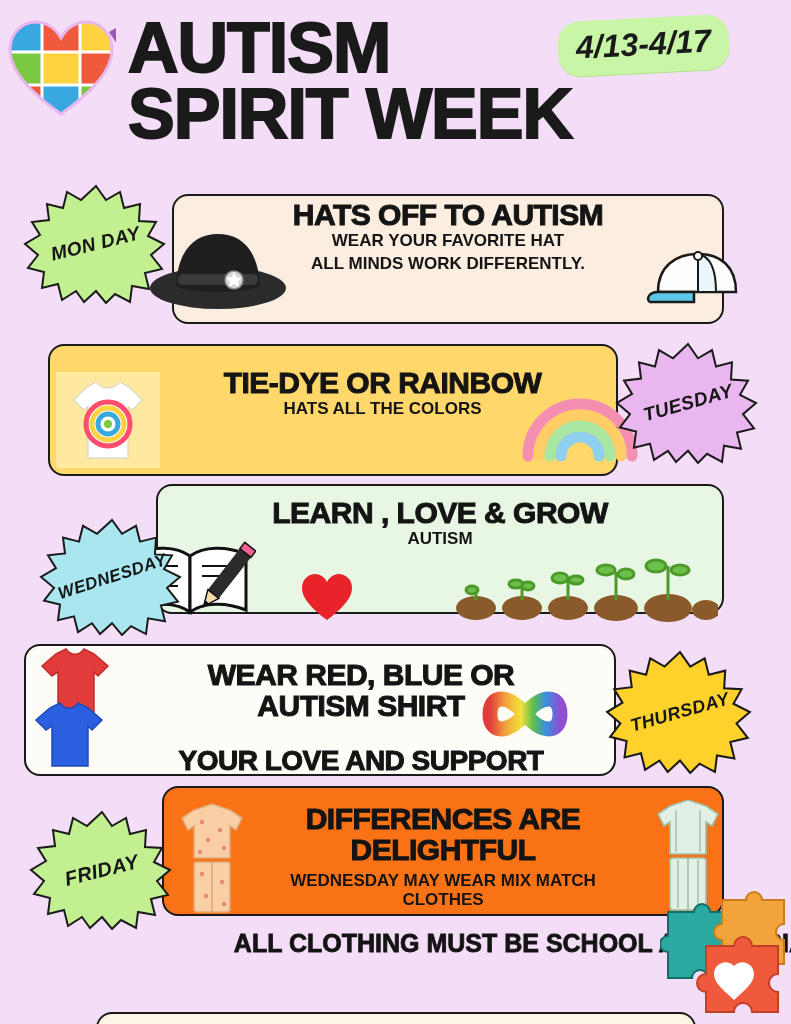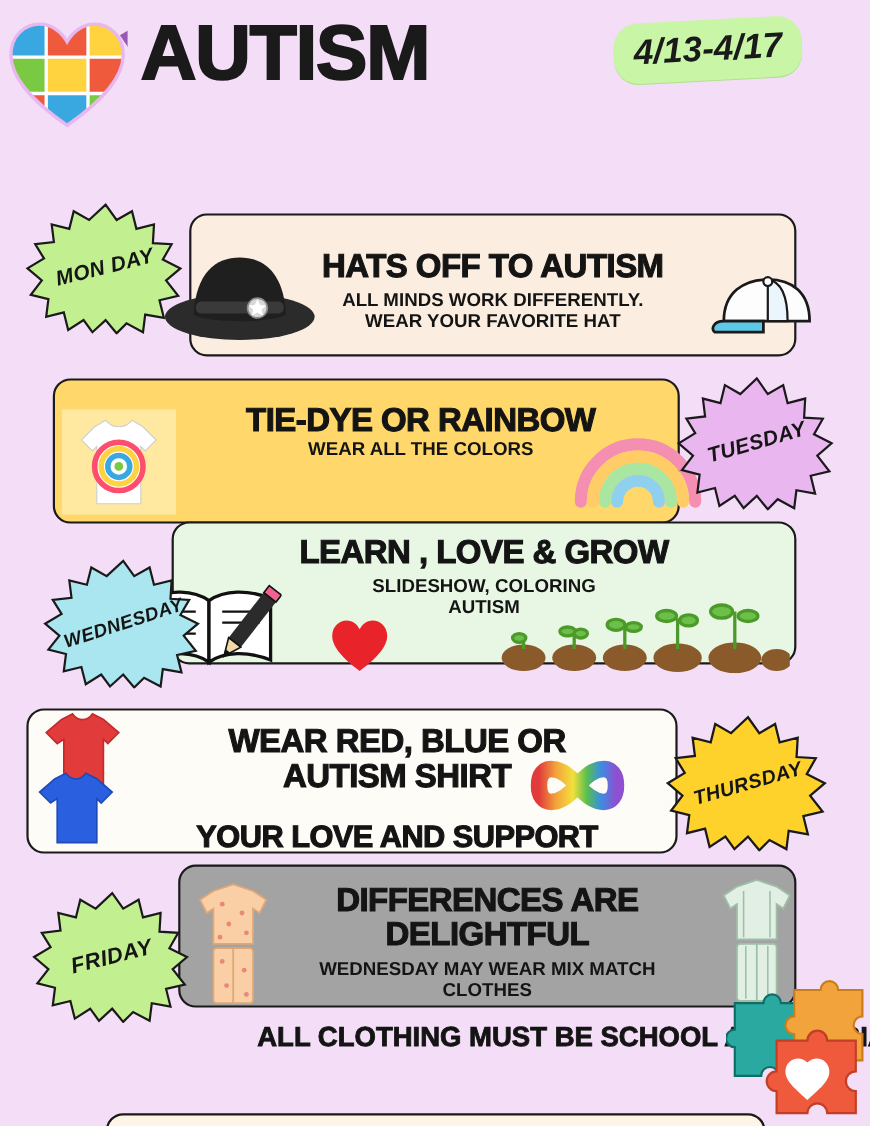--- a/index.html
+++ b/index.html
@@ -186,31 +186,32 @@
             <line x1="0" y1="67" x2="110" y2="67"></line>
           </g>
         </g>
         <path d="M55 96 C18 70 4 50 4 32 C4 14 17 4 30 4 C41 4 50 11 55 20 C60 11 69 4 80 4 C93 4 106 14 106 32 C106 50 92 70 55 96 Z" fill="none" stroke="#e7b7ee" stroke-width="3"></path>
         <path d="M103 14 l14 -8 l6 12 l-12 8 z" fill="#9b59b6"></path>
       </svg>
     </div>
 
     <div class="title-block">
       <div class="title-line">AUTISM</div>
+      <div class="title-line second">SPIRIT WEEK</div>
     </div>
 
     <div class="date-badge">4/13-4/17</div>
   </div>
 
   <div class="row" style="top:178px;height:150px;">
     <div class="card" style="left:172px;top:16px;width:552px;height:130px;background:#fbeee0;">
-      <div class="card-text" style="padding-top:32px;">
+      <div class="card-text" style="padding-top:4px;">
         <div class="card-title">HATS OFF TO AUTISM</div>
+        <div class="card-sub" style="margin-top:0;">WEAR YOUR FAVORITE HAT</div>
         <div class="card-sub">ALL MINDS WORK DIFFERENTLY.</div>
-        <div class="card-sub" style="margin-top:0;">WEAR YOUR FAVORITE HAT</div>
       </div>
     </div>
 
     <div class="ill" style="left:148px;top:48px;width:140px;height:86px;">
       <svg viewBox="0 0 140 86" width="140" height="86">
         <ellipse cx="70" cy="62" rx="68" ry="21" fill="#2b2b2b"></ellipse>
         <path d="M28 60 C30 22 48 8 70 8 C92 8 110 22 112 60 C100 68 40 68 28 60 Z" fill="#1f1f1f"></path>
         <rect x="30" y="48" width="80" height="11" rx="5" fill="#3a3a3a"></rect>
         <circle cx="86" cy="54" r="9" fill="#d8d8d8" stroke="#8a8a8a" stroke-width="1.5"></circle>
         <path d="M86 46 l2.4 5.2 5.6 .5 -4.2 3.8 1.3 5.6 -5.1 -3 -5.1 3 1.3 -5.6 -4.2 -3.8 5.6 -.5 z" fill="#fff"></path>
@@ -231,21 +232,21 @@
         <polygon fill="#c2ef90" stroke="#1a1a1a" stroke-width="2" points="74,2 84,16 98,8 102,24 118,20 117,37 134,38 126,52 142,60 129,71 140,85 123,89 127,105 110,102 108,118 93,110 84,119 74,107 62,118 54,107 40,116 36,100 20,104 22,88 6,84 16,71 3,60 18,51 10,38 27,36 25,20 41,24 45,8 59,16"></polygon>
       </svg>
       <span style="transform:rotate(-14deg);">MON DAY</span>
     </div>
   </div>
 
   <div class="row" style="top:330px;height:152px;">
     <div class="card" style="left:48px;top:14px;width:570px;height:132px;background:#ffd76a;padding-left:29px;">
       <div class="card-text" style="padding-top:22px;padding-left:70px;">
         <div class="card-title">TIE-DYE OR RAINBOW</div>
-        <div class="card-sub" style="margin-top:0;">WEAR ALL THE COLORS</div>
+        <div class="card-sub" style="margin-top:0;">HATS ALL THE COLORS</div>
       </div>
     </div>
 
     <div class="ill" style="left:56px;top:42px;width:104px;height:96px;">
       <svg viewBox="0 0 104 96" width="104" height="96">
         <rect x="0" y="0" width="104" height="96" fill="#ffe9a0"></rect>
         <path d="M30 16 L40 10 C46 18 58 18 64 10 L74 16 L86 28 L76 38 L72 34 L72 86 L32 86 L32 34 L28 38 L18 28 Z" fill="#ffffff" stroke="#cfcfcf" stroke-width="1"></path>
         <g>
           <circle cx="52" cy="52" r="22" fill="none" stroke="#ff4d6d" stroke-width="5"></circle>
           <circle cx="52" cy="52" r="16" fill="none" stroke="#ffd23f" stroke-width="5"></circle>
@@ -267,25 +268,24 @@
     </div>
 
     <div class="burst" style="left:614px;top:12px;width:148px;height:122px;">
       <svg viewBox="0 0 148 120" preserveAspectRatio="none">
         <polygon fill="#e9b6ef" stroke="#1a1a1a" stroke-width="2" points="74,2 84,16 98,8 102,24 118,20 117,37 134,38 126,52 142,60 129,71 140,85 123,89 127,105 110,102 108,118 93,110 84,119 74,107 62,118 54,107 40,116 36,100 20,104 22,88 6,84 16,71 3,60 18,51 10,38 27,36 25,20 41,24 45,8 59,16"></polygon>
       </svg>
       <span style="transform:rotate(-16deg);">TUESDAY</span>
     </div>
   </div>
 
-  <div class="row" style="top:466px;height:156px;">
+  <div class="row" style="top:476px;height:156px;">
     <div class="card" style="left:156px;top:8px;width:568px;height:130px;background:#e8f7e3;">
       <div class="card-text" style="padding-top:12px;">
         <div class="card-title">LEARN , LOVE &amp; GROW</div>
-        <div class="card-sub">SLIDESHOW, COLORING</div>
         <div class="card-sub" style="margin-top:0;">AUTISM</div>
       </div>
     </div>
 
     <div class="ill" style="left:128px;top:62px;width:128px;height:84px;">
       <svg viewBox="0 0 128 84" width="128" height="84">
         <path d="M6 16 C26 8 48 8 62 18 L62 74 C48 64 26 64 6 72 Z" fill="#ffffff" stroke="#111" stroke-width="3"></path>
         <path d="M118 16 C98 8 76 8 62 18 L62 74 C76 64 98 64 118 72 Z" fill="#ffffff" stroke="#111" stroke-width="3"></path>
         <g stroke="#111" stroke-width="2">
           <line x1="16" y1="28" x2="50" y2="28"></line>
@@ -385,21 +385,21 @@
 
     <div class="burst" style="left:604px;top:20px;width:152px;height:124px;">
       <svg viewBox="0 0 148 120" preserveAspectRatio="none">
         <polygon fill="#ffd22b" stroke="#1a1a1a" stroke-width="2" points="74,2 84,16 98,8 102,24 118,20 117,37 134,38 126,52 142,60 129,71 140,85 123,89 127,105 110,102 108,118 93,110 84,119 74,107 62,118 54,107 40,116 36,100 20,104 22,88 6,84 16,71 3,60 18,51 10,38 27,36 25,20 41,24 45,8 59,16"></polygon>
       </svg>
       <span style="transform:rotate(-16deg);font-size:18px;">THURSDAY</span>
     </div>
   </div>
 
   <div class="row" style="top:778px;height:150px;">
-    <div class="card" style="left:162px;top:8px;width:562px;height:130px;background:#a3a3a3;">
+    <div class="card" style="left:162px;top:8px;width:562px;height:130px;background:#f97316;">
       <div class="card-text" style="padding-top:16px;">
         <div class="card-title" style="padding:0 110px;">DIFFERENCES ARE DELIGHTFUL</div>
         <div class="card-sub" style="margin-top:6px;">WEDNESDAY MAY WEAR MIX MATCH</div>
         <div class="card-sub" style="margin-top:0;">CLOTHES</div>
       </div>
     </div>
 
     <div class="ill" style="left:166px;top:22px;width:92px;height:116px;">
       <svg viewBox="0 0 92 116" width="92" height="116">
         <path d="M28 10 L46 4 L64 10 L76 18 L70 30 L64 26 L64 58 L28 58 L28 26 L22 30 L16 18 Z" fill="#fbcfa5" stroke="#e0a876" stroke-width="1.6"></path>

